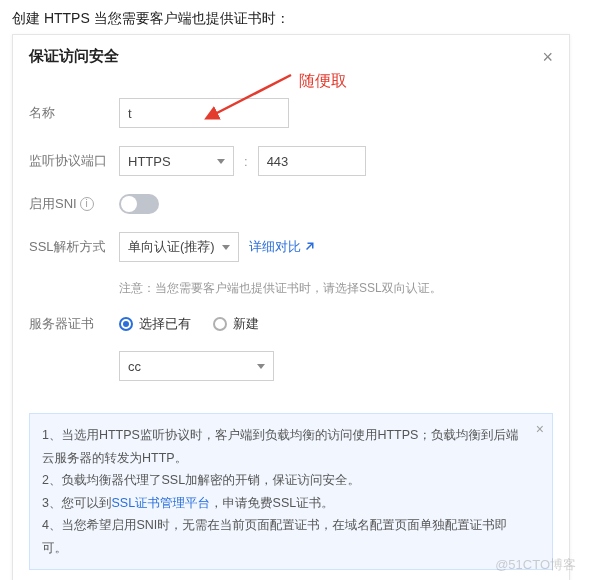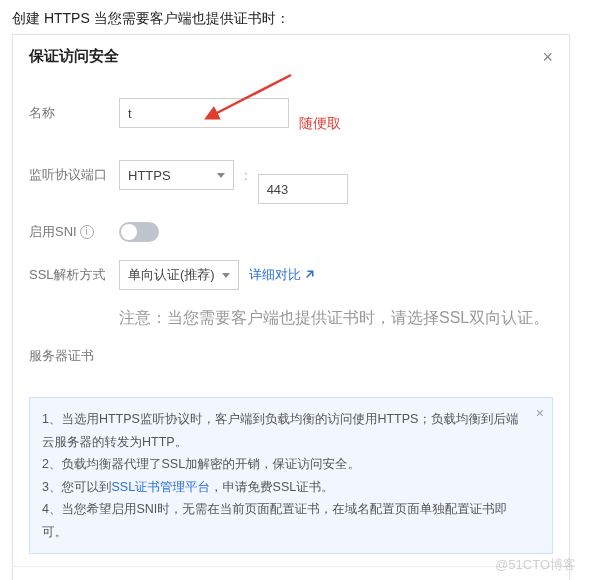--- a/index.html
+++ b/index.html
@@ -86,21 +86,21 @@
     background: #fff;
     color: #444;
   }
   .chev {
     width: 0; height: 0;
     border-left: 4px solid transparent;
     border-right: 4px solid transparent;
     border-top: 5px solid #888;
   }
   .colon { color: #999; }
-  .port-input { width: 90px; margin-top: 28px; }
+  .port-input { width: 108px; }
   .info-icon {
     display: inline-flex;
     width: 14px; height: 14px;
     border: 1px solid #aaa;
     border-radius: 50%;
     align-items: center;
     justify-content: center;
     font-size: 10px;
     color: #999;
     line-height: 1;
@@ -119,21 +119,21 @@
     background: #fff;
     border-radius: 50%;
   }
   .link { color: #2a6fdb; cursor: pointer; display: inline-flex; align-items: center; gap: 2px; }
   .ext-icon {
     width: 12px; height: 12px;
     display: inline-block;
   }
   .note {
     color: #999;
-    font-size: 16px;
+    font-size: 12px;
     margin: 6px 0 0 90px;
   }
   .radio {
     display: inline-flex;
     align-items: center;
     gap: 6px;
     cursor: pointer;
     font-size: 13px;
     color: #333;
   }
@@ -175,24 +175,23 @@
   .footer {
     display: flex;
     justify-content: center;
     gap: 16px;
     padding: 12px 0 14px 0;
     border-top: 1px solid #eee;
   }
   .annot {
     position: absolute;
     color: #e33b2e;
-    font-size: 14px;
+    font-size: 16px;
     font-weight: 500;
     pointer-events: none;
-    margin-top: 44px;
   }
   .arrow {
     position: absolute;
     pointer-events: none;
   }
   .watermark {
     position: absolute;
     right: 14px;
     bottom: 6px;
     color: rgba(120,120,120,0.35);
@@ -267,22 +266,41 @@
           <svg class="ext-icon" viewBox="0 0 16 16">
             <path d="M6 2h8v8h-2V5.4L5.4 12 4 10.6 10.6 4H6V2z" fill="#2a6fdb"></path>
           </svg>
         </span>
       </div>
     </div>
     <div class="note">注意：当您需要客户端也提供证书时，请选择SSL双向认证。</div>
 
     <div class="row" style="margin-top:18px;">
       <div class="lbl">服务器证书</div>
-    </div>
-
+      <div class="ctrl" style="gap:22px;">
+        <label class="radio selected">
+          <span class="circ"></span>
+          <span>选择已有</span>
+        </label>
+        <label class="radio">
+          <span class="circ"></span>
+          <span>新建</span>
+        </label>
+      </div>
+    </div>
+
+    <div class="row" style="margin-top:8px;">
+      <div class="lbl"></div>
+      <div class="ctrl">
+        <div class="select cert-select">
+          <span>cc</span>
+          <span class="chev"></span>
+        </div>
+      </div>
+    </div>
 
   </div>
 
   <div class="notice">
     <span class="close-notice">×</span>
     <div>1、当选用HTTPS监听协议时，客户端到负载均衡的访问使用HTTPS；负载均衡到后端云服务器的转发为HTTP。</div>
     <div>2、负载均衡器代理了SSL加解密的开销，保证访问安全。</div>
     <div>
       <span>3、您可以到</span><a>SSL证书管理平台</a><span>，申请免费SSL证书。</span>
     </div>

